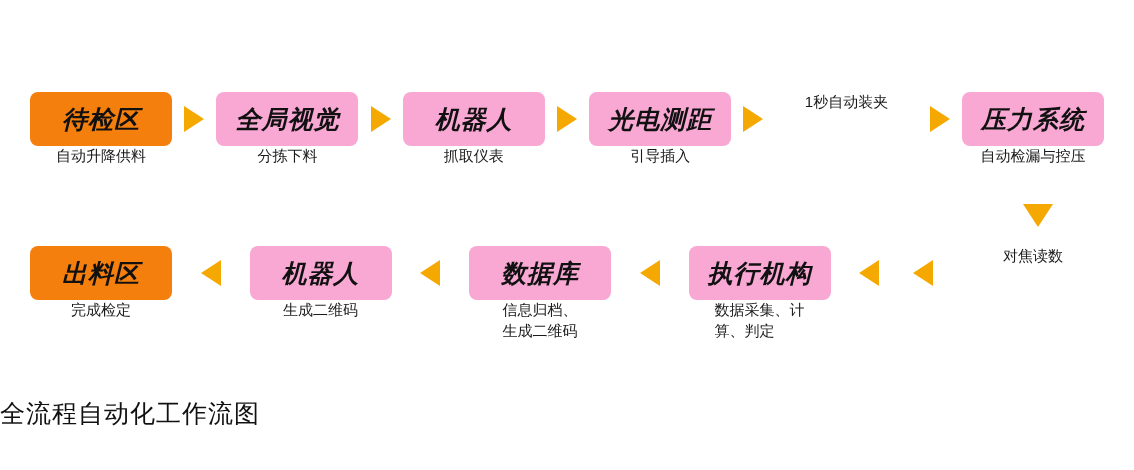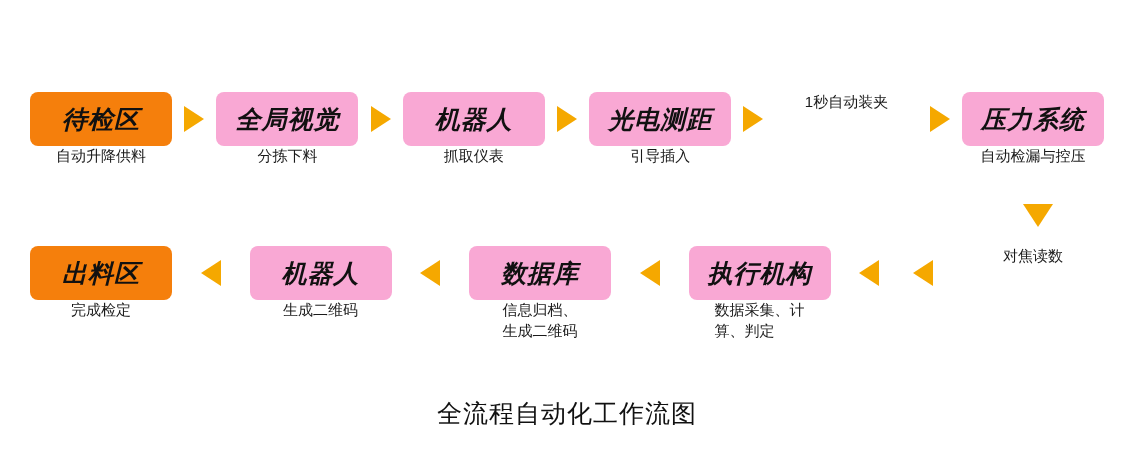--- a/index.html
+++ b/index.html
@@ -116,21 +116,20 @@
     border-right: 15px solid transparent;
     border-top: 23px solid #F5A800;
   }
 
   
   #diagram-title {
     position: absolute;
     top: 397px;
     left: 0;
     width: 1134px;
-    text-align: center;
     font-family: "Liberation Serif", "DejaVu Serif", serif;
     font-size: 25px;
     color: #111111;
     letter-spacing: 1px;
   }
 </style>
 </head>
 <body>
 
 <div id="flow-diagram">

